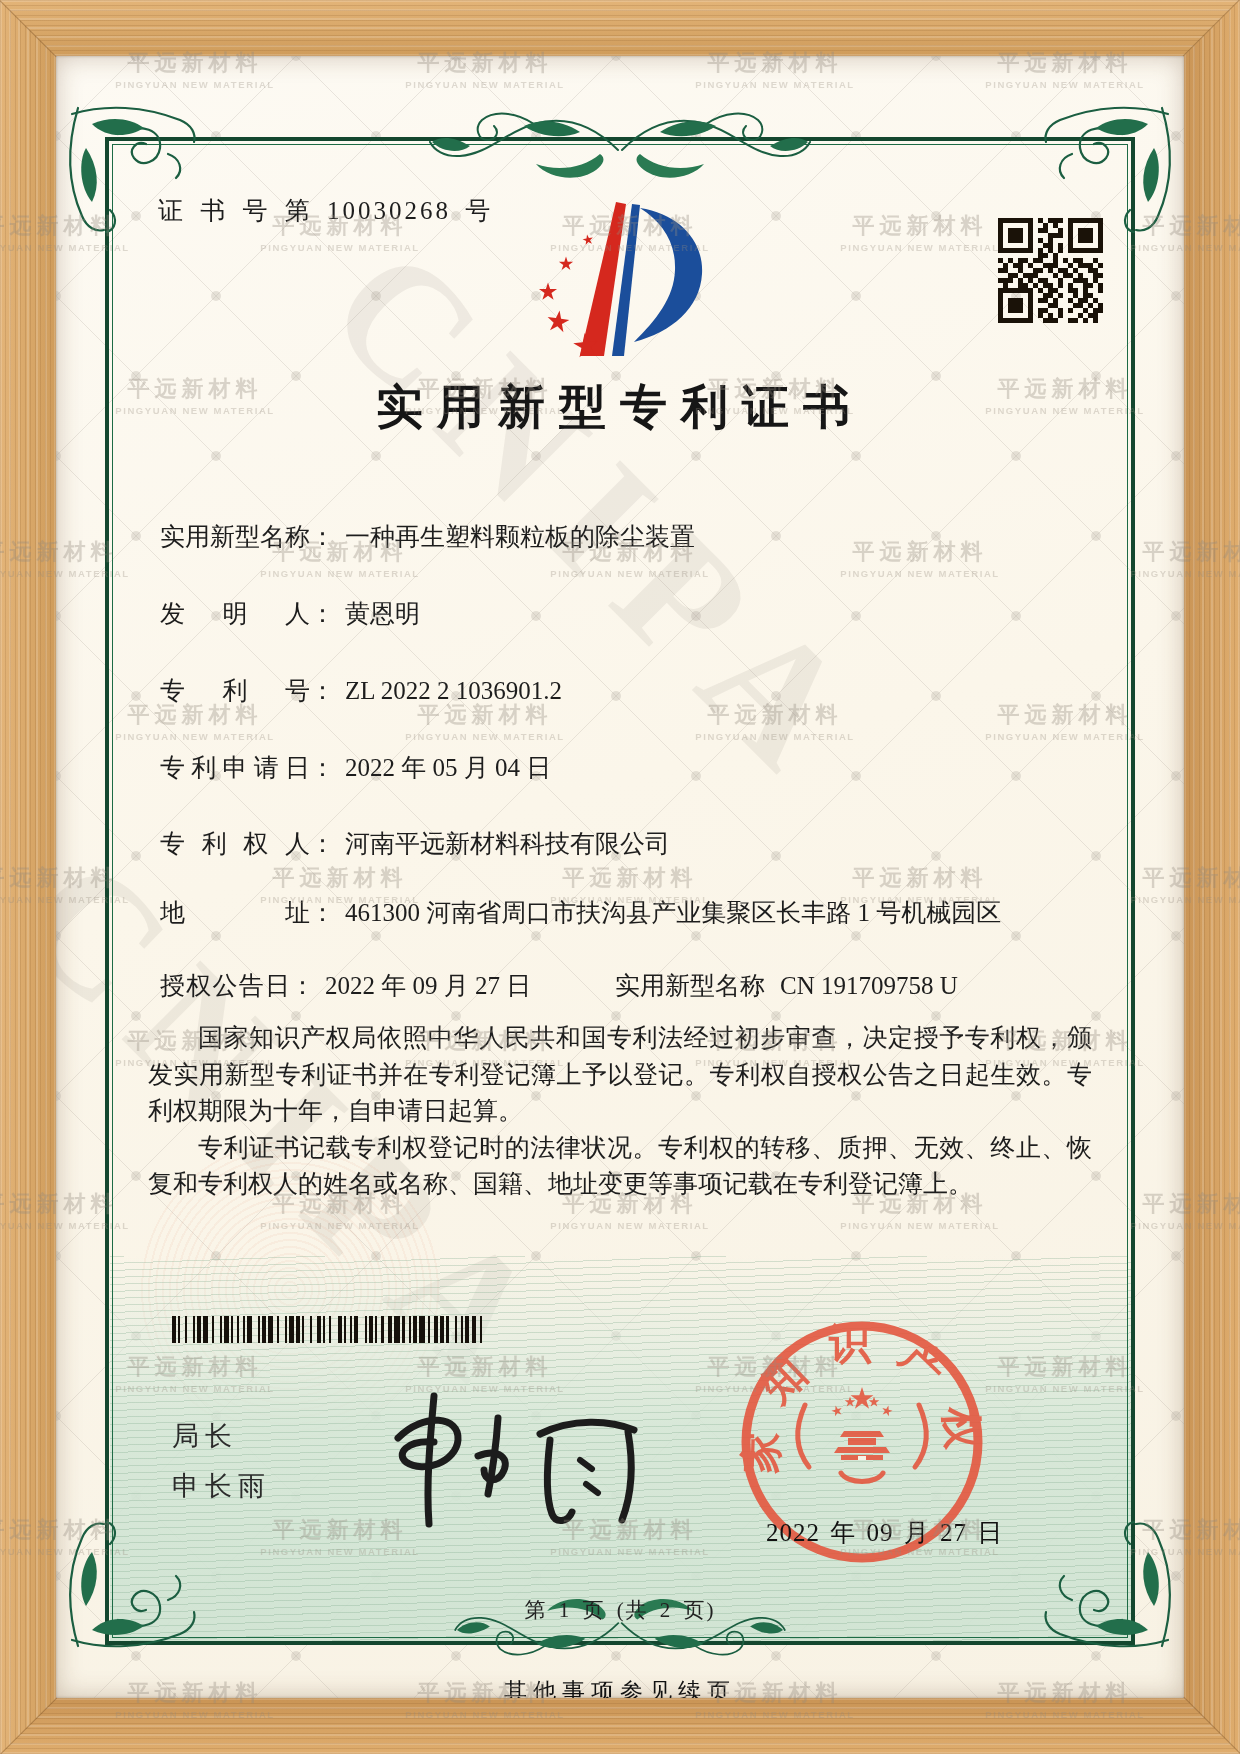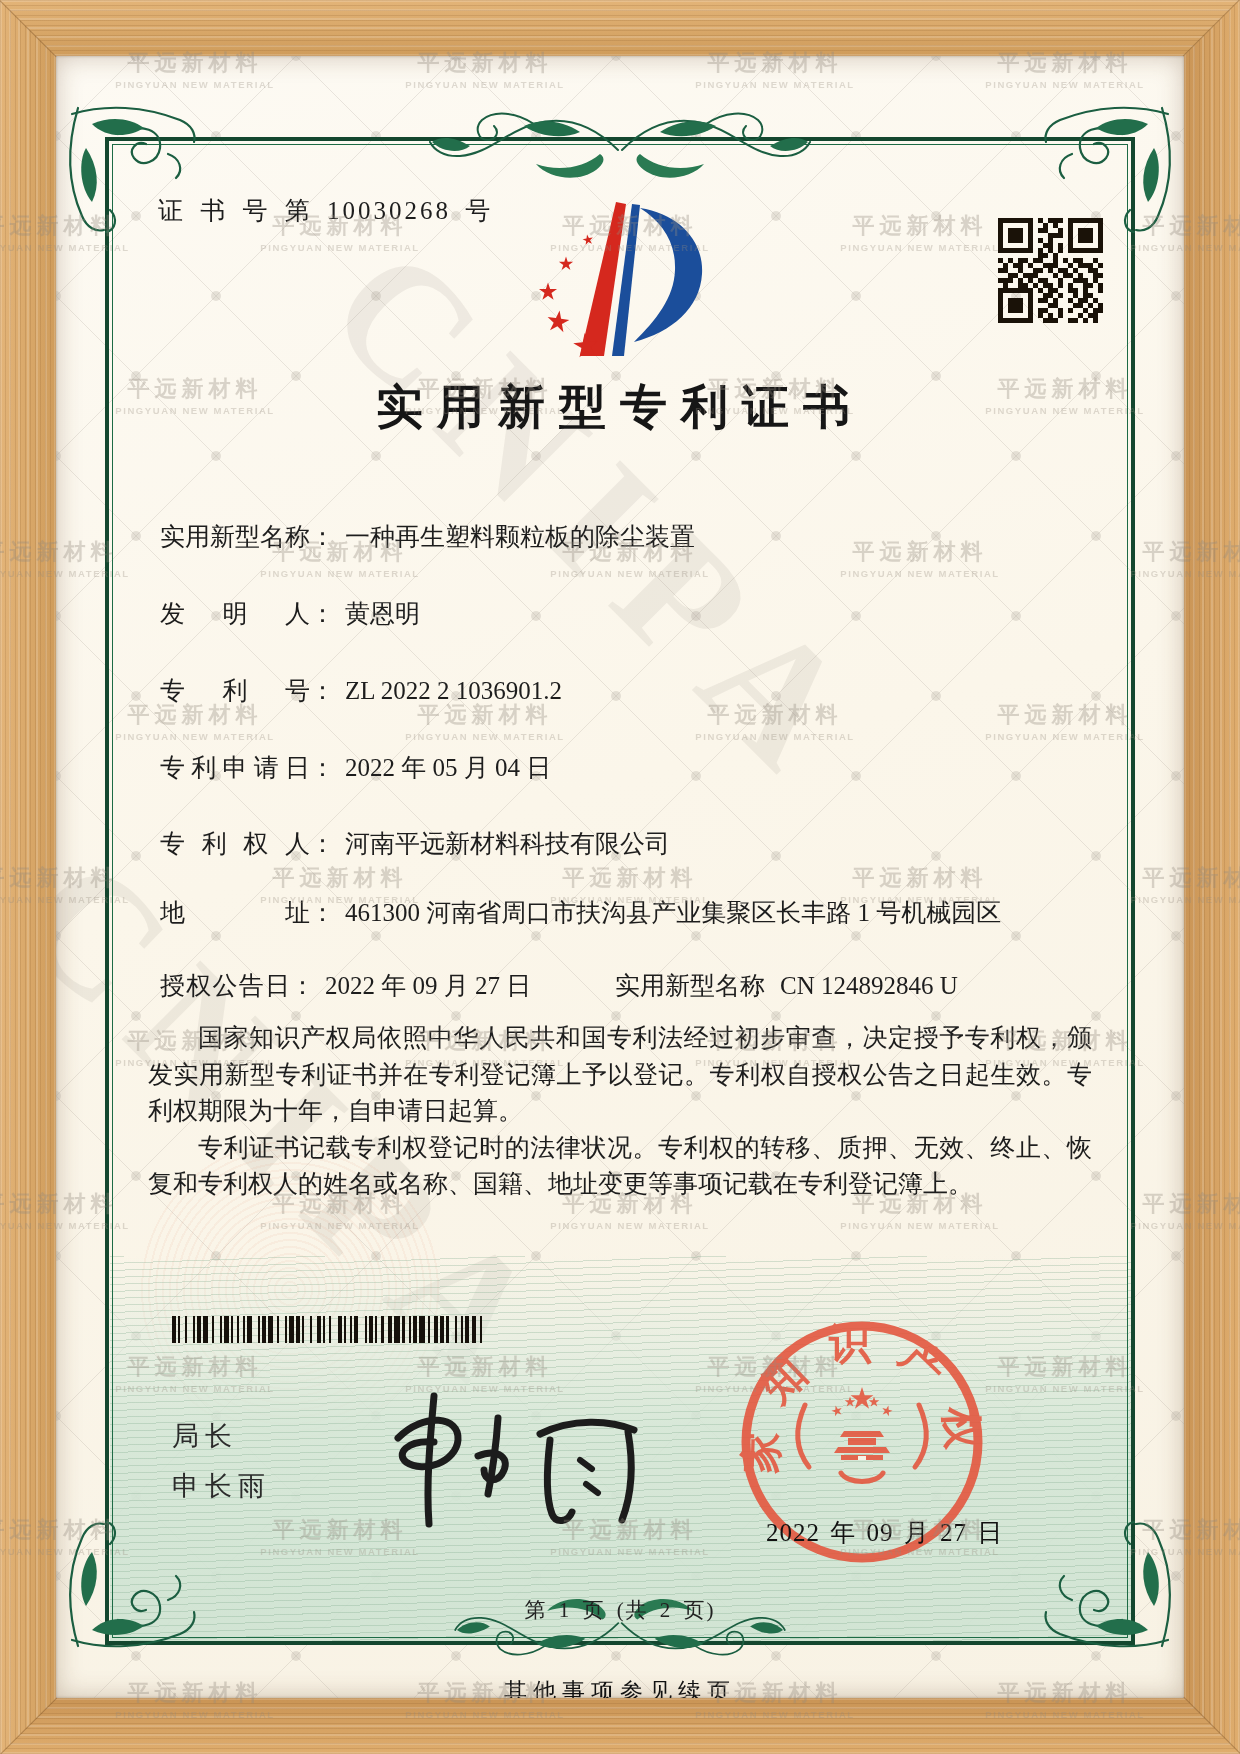--- a/index.html
+++ b/index.html
@@ -647,21 +647,21 @@
   </div>
   <div class="abs row" style="top:824px;">
     <span class="lbl">专利权人</span><span class="colon">：</span><span class="val">河南平远新材料科技有限公司</span>
   </div>
   <div class="abs row" style="top:893px;">
     <span class="lbl">地址</span><span class="colon">：</span><span class="val">461300 河南省周口市扶沟县产业集聚区长丰路 1 号机械园区</span>
   </div>
   <div class="abs row" style="top:966px;">
     <span class="lbl" style="width:130px;">授权公告日</span><span class="colon">：</span><span class="val">2022 年 09 月 27 日</span>
     <span class="pair2">
-      <span class="lbl">实用新型名称</span><span class="colon">：</span><span class="val">CN 124892846 U</span>
+      <span class="lbl">实用新型名称</span><span class="colon">：</span><span class="val">CN 191709758 U</span>
     </span>
   </div>
 
   <div class="abs paras">
     <p>国家知识产权局依照中华人民共和国专利法经过初步审查，决定授予专利权，颁发实用新型专利证书并在专利登记簿上予以登记。专利权自授权公告之日起生效。专利权期限为十年，自申请日起算。</p>
     <p>专利证书记载专利权登记时的法律状况。专利权的转移、质押、无效、终止、恢复和专利权人的姓名或名称、国籍、地址变更等事项记载在专利登记簿上。</p>
   </div>
 
   <div class="abs barcode" id="barcode"><span class="bc-bar" style="width: 4.2px;"></span><span style="width: 2.1px;"></span><span class="bc-bar" style="width: 2.1px;"></span><span style="width: 4.2px;"></span><span class="bc-bar" style="width: 2.1px;"></span><span style="width: 6.3px;"></span><span class="bc-bar" style="width: 2.1px;"></span><span style="width: 2.1px;"></span><span class="bc-bar" style="width: 4.2px;"></span><span style="width: 2.1px;"></span><span class="bc-bar" style="width: 4.2px;"></span><span style="width: 4.2px;"></span><span class="bc-bar" style="width: 2.1px;"></span><span style="width: 6.3px;"></span><span class="bc-bar" style="width: 2.1px;"></span><span style="width: 2.1px;"></span><span class="bc-bar" style="width: 4.2px;"></span><span style="width: 2.1px;"></span><span class="bc-bar" style="width: 2.1px;"></span><span style="width: 4.2px;"></span><span class="bc-bar" style="width: 2.1px;"></span><span style="width: 4.2px;"></span><span class="bc-bar" style="width: 2.1px;"></span><span style="width: 2.1px;"></span><span class="bc-bar" style="width: 4.2px;"></span><span style="width: 6.3px;"></span><span class="bc-bar" style="width: 2.1px;"></span><span style="width: 2.1px;"></span><span class="bc-bar" style="width: 4.2px;"></span><span style="width: 2.1px;"></span><span class="bc-bar" style="width: 4.2px;"></span><span style="width: 4.2px;"></span><span class="bc-bar" style="width: 2.1px;"></span><span style="width: 6.3px;"></span><span class="bc-bar" style="width: 2.1px;"></span><span style="width: 2.1px;"></span><span class="bc-bar" style="width: 4.2px;"></span><span style="width: 2.1px;"></span><span class="bc-bar" style="width: 4.2px;"></span><span style="width: 2.1px;"></span><span class="bc-bar" style="width: 2.1px;"></span><span style="width: 6.3px;"></span><span class="bc-bar" style="width: 2.1px;"></span><span style="width: 4.2px;"></span><span class="bc-bar" style="width: 4.2px;"></span><span style="width: 2.1px;"></span><span class="bc-bar" style="width: 2.1px;"></span><span style="width: 4.2px;"></span><span class="bc-bar" style="width: 2.1px;"></span><span style="width: 6.3px;"></span><span class="bc-bar" style="width: 4.2px;"></span><span style="width: 2.1px;"></span><span class="bc-bar" style="width: 2.1px;"></span><span style="width: 4.2px;"></span><span class="bc-bar" style="width: 2.1px;"></span><span style="width: 2.1px;"></span><span class="bc-bar" style="width: 4.2px;"></span><span style="width: 6.3px;"></span><span class="bc-bar" style="width: 2.1px;"></span><span style="width: 2.1px;"></span><span class="bc-bar" style="width: 4.2px;"></span><span style="width: 2.1px;"></span><span class="bc-bar" style="width: 2.1px;"></span><span style="width: 4.2px;"></span><span class="bc-bar" style="width: 2.1px;"></span><span style="width: 4.2px;"></span><span class="bc-bar" style="width: 4.2px;"></span><span style="width: 2.1px;"></span><span class="bc-bar" style="width: 6.3px;"></span><span style="width: 2.1px;"></span><span class="bc-bar" style="width: 2.1px;"></span><span style="width: 4.2px;"></span><span class="bc-bar" style="width: 2.1px;"></span><span style="width: 2.1px;"></span><span class="bc-bar" style="width: 4.2px;"></span><span style="width: 2.1px;"></span><span class="bc-bar" style="width: 6.3px;"></span><span style="width: 2.1px;"></span><span class="bc-bar" style="width: 2.1px;"></span><span style="width: 4.2px;"></span><span class="bc-bar" style="width: 4.2px;"></span><span style="width: 2.1px;"></span><span class="bc-bar" style="width: 4.2px;"></span><span style="width: 2.1px;"></span><span class="bc-bar" style="width: 2.1px;"></span><span style="width: 6.3px;"></span><span class="bc-bar" style="width: 2.1px;"></span><span style="width: 4.2px;"></span><span class="bc-bar" style="width: 2.1px;"></span><span style="width: 2.1px;"></span><span class="bc-bar" style="width: 4.2px;"></span><span style="width: 2.1px;"></span><span class="bc-bar" style="width: 4.2px;"></span><span style="width: 4.2px;"></span><span class="bc-bar" style="width: 2.1px;"></span><span style="width: 2.1px;"></span></div>
 

